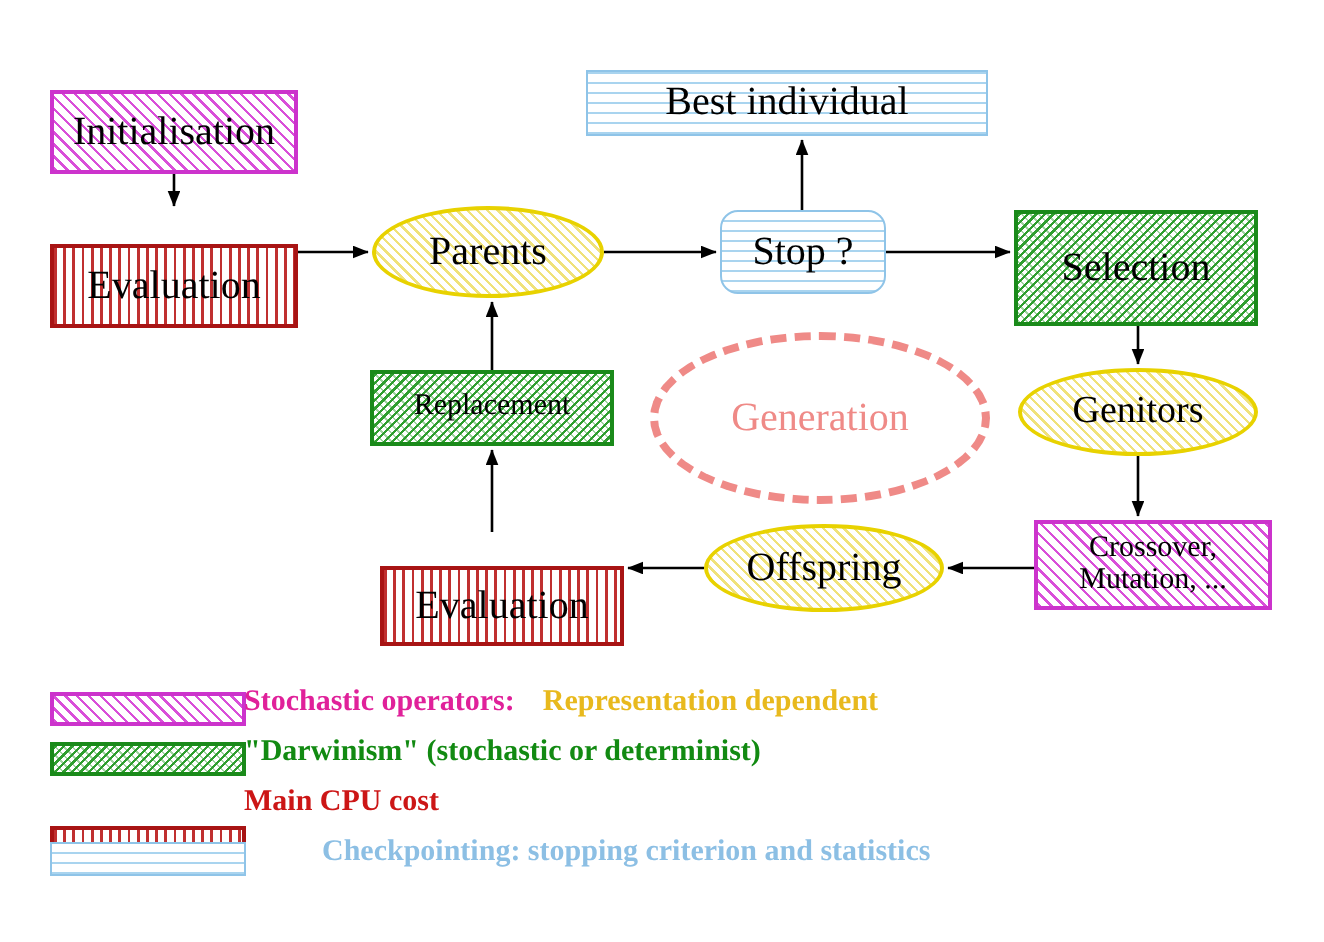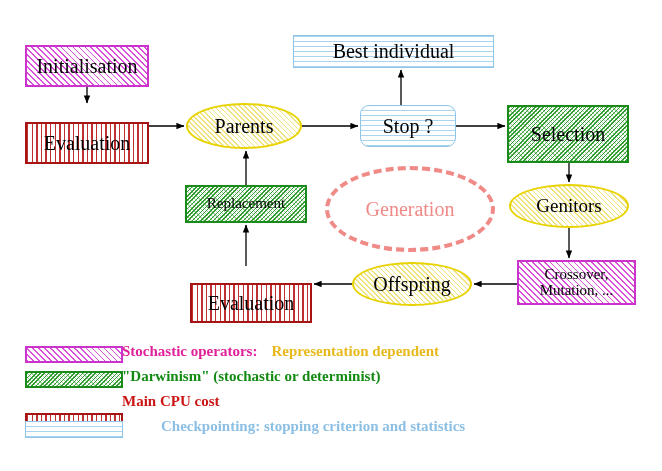--- a/index.html
+++ b/index.html
@@ -153,21 +153,21 @@
       </div>
       <div class="node fill-red" style="left: 25px; top: 105px; width: 124px; height: 42px; font-size: 20px;">
         <span class="node-label">Evaluation</span>
       </div>
       <div class="node fill-yellow ellipse" style="left: 186px; top: 103px; width: 116px; height: 46px; font-size: 20px;">
         <span class="node-label">Parents</span>
       </div>
       <div class="node fill-blue" style="left: 293px; top: 35px; width: 201px; height: 33px; font-size: 20px;">
         <span class="node-label">Best individual</span>
       </div>
-      <div class="node fill-blue rounded" style="left: 360px; top: 105px; width: 96px; height: 42px; font-size: 20px;">
+      <div class="node fill-blue rounded" style="left: 360px; top: 105px; width: 83px; height: 42px; font-size: 20px;">
         <span class="node-label">Stop ?</span>
       </div>
       <div class="node fill-green" style="left: 507px; top: 105px; width: 122px; height: 58px; font-size: 20px;">
         <span class="node-label">Selection</span>
       </div>
       <div class="node fill-yellow ellipse" style="left: 509px; top: 184px; width: 120px; height: 44px; font-size: 19px;">
         <span class="node-label">Genitors</span>
       </div>
       <div class="node fill-magenta" style="left: 517px; top: 260px; width: 119px; height: 45px; font-size: 15px;">
         <span class="node-label">Crossover,

